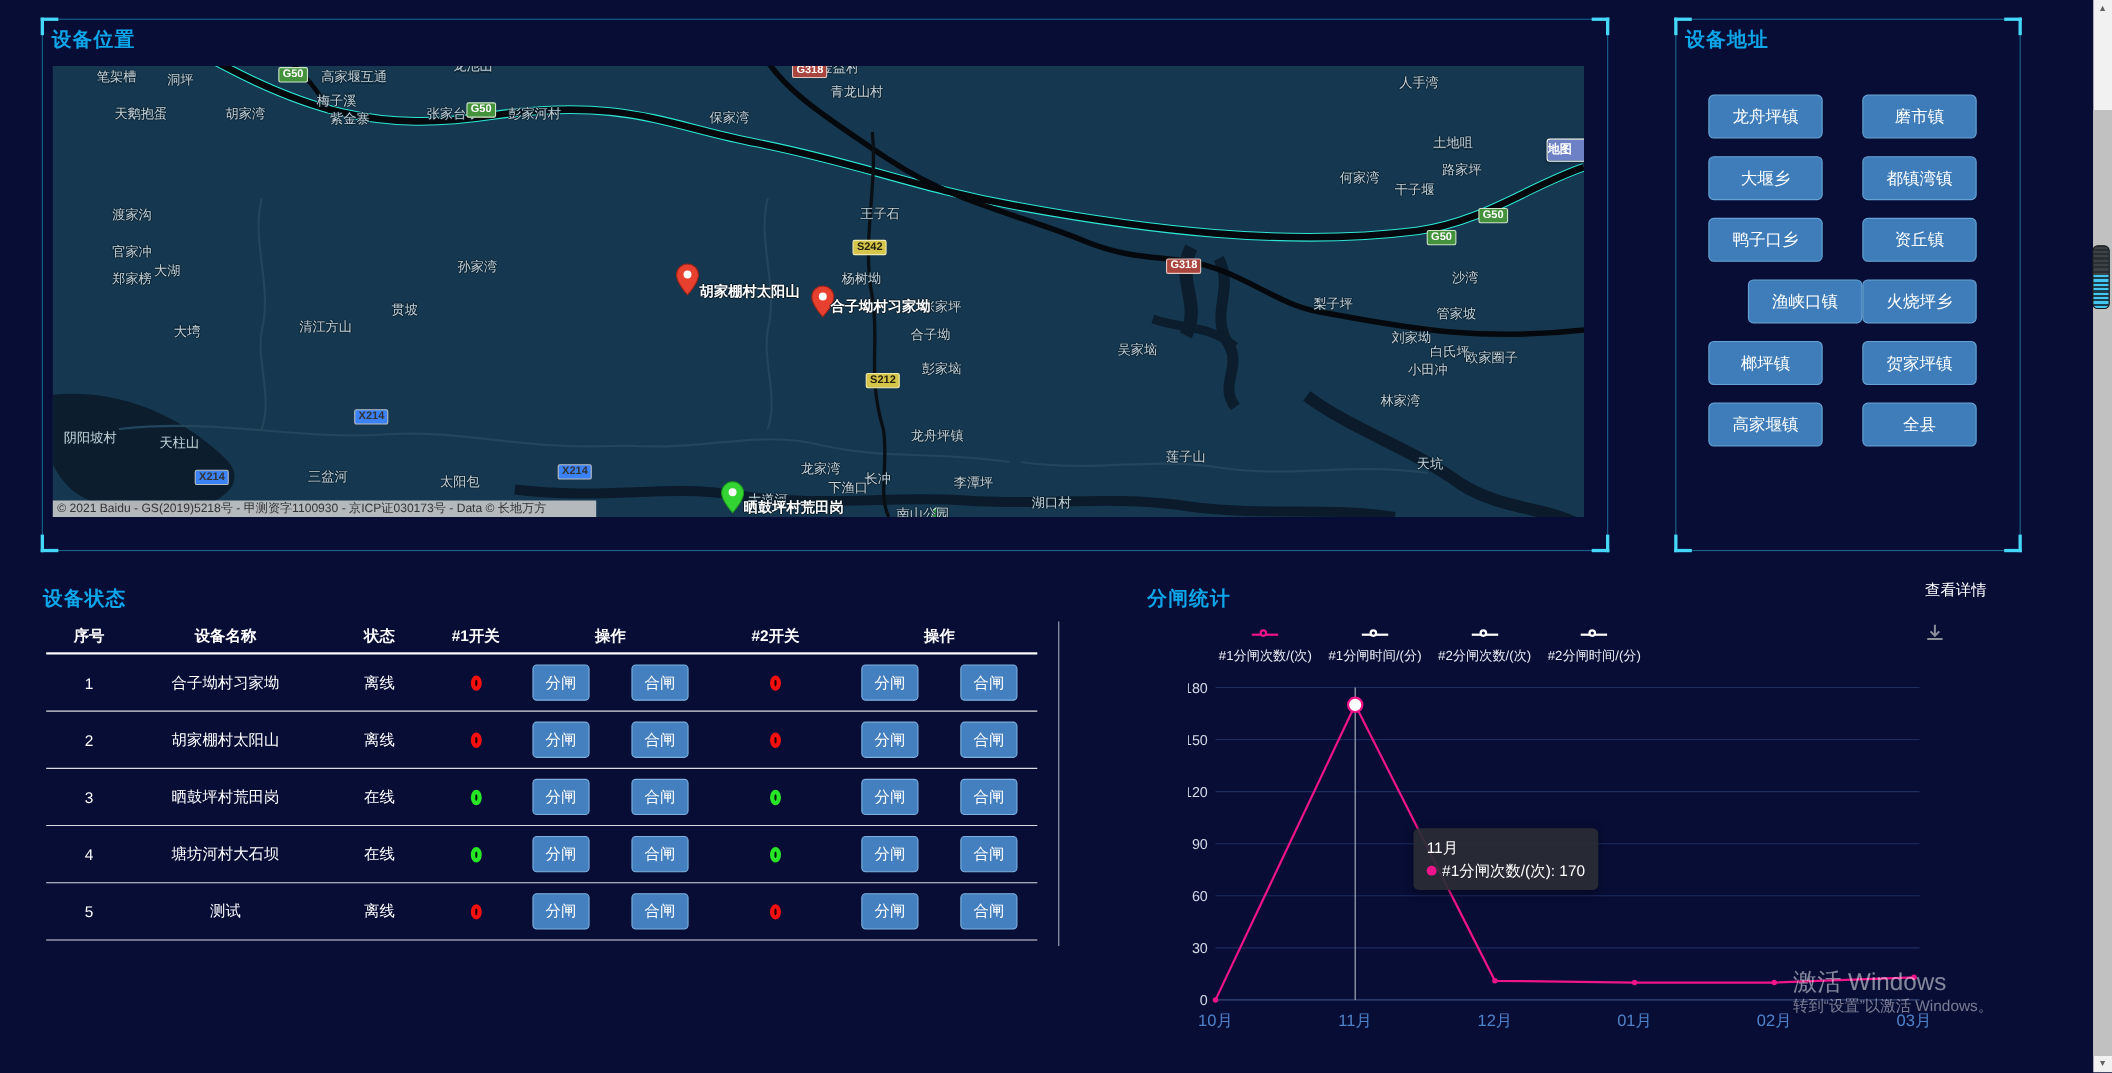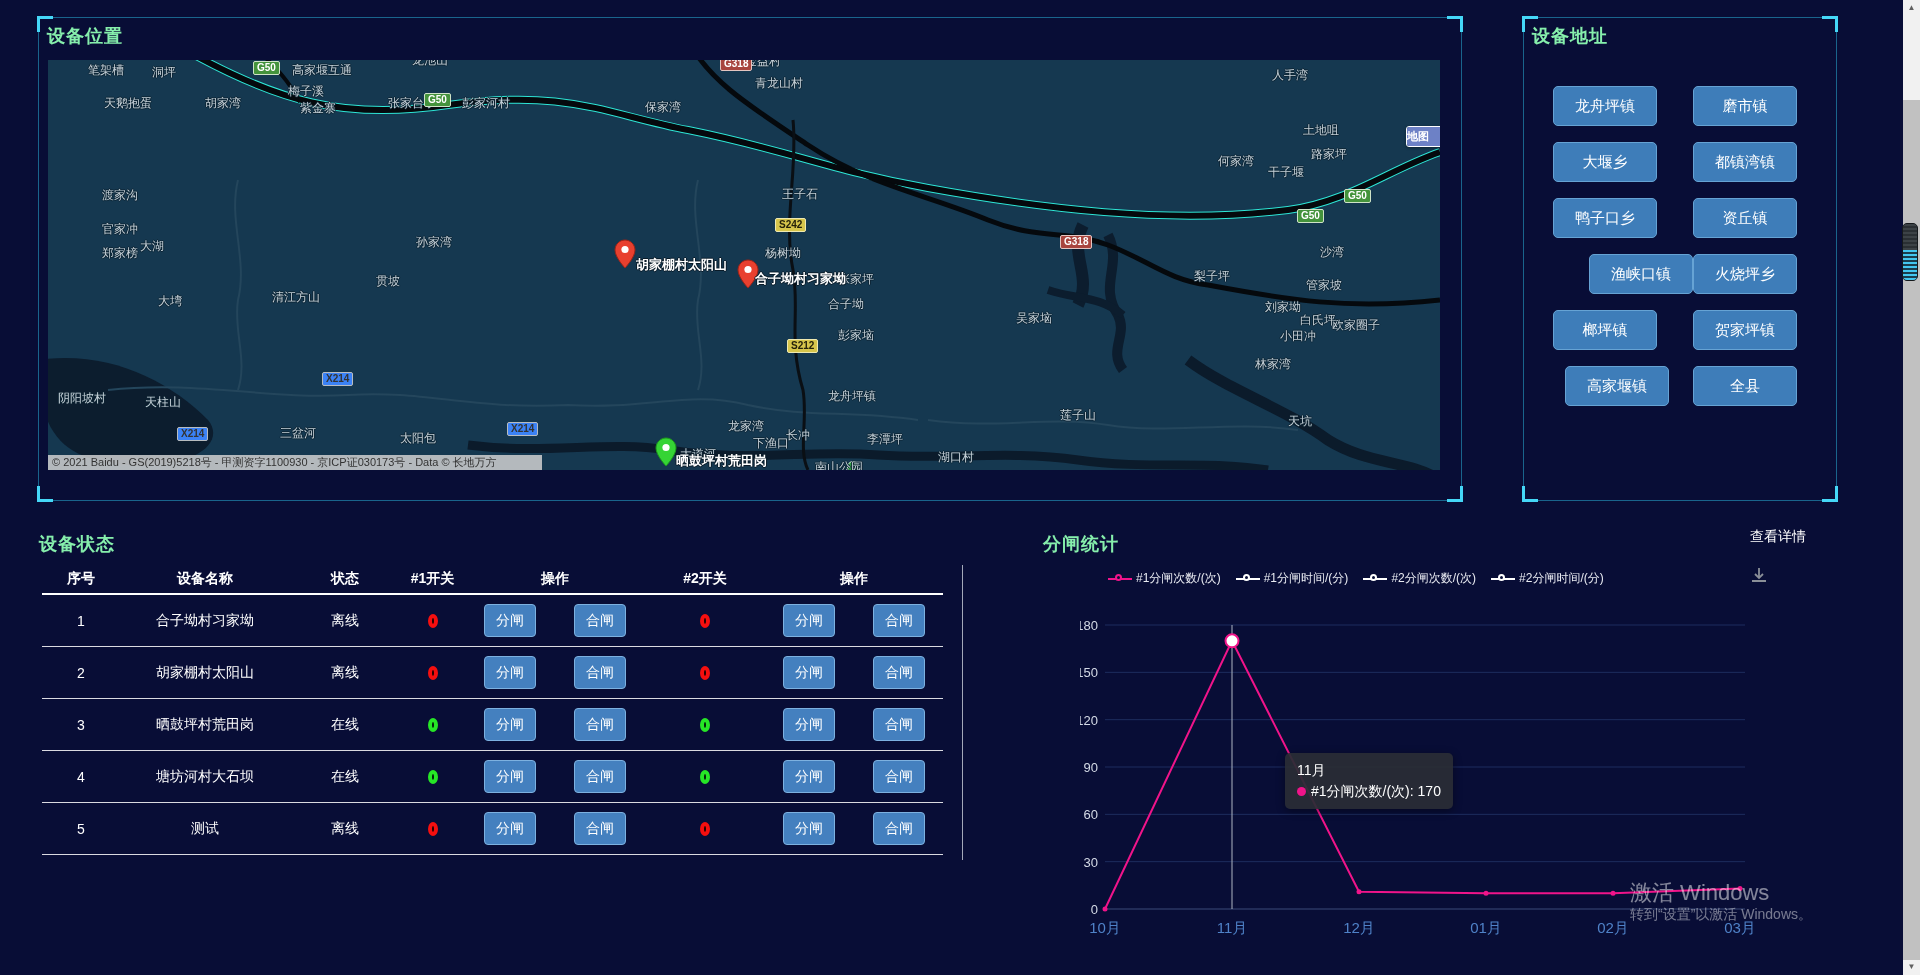--- a/index.html
+++ b/index.html
@@ -7,21 +7,21 @@
               font-family:"Liberation Sans","DejaVu Sans",sans-serif; }
   #stage { position:relative; width:1920px; height:975px; background:#080d36; }
 
   
   .panel { position:absolute; border:1px solid #19648c; }
   .corner { position:absolute; width:16px; height:16px; }
   .corner.tl { left:-2px; top:-2px; border-left:3px solid #45d7f7; border-top:3px solid #45d7f7; }
   .corner.tr { right:-2px; top:-2px; border-right:3px solid #45d7f7; border-top:3px solid #45d7f7; }
   .corner.bl { left:-2px; bottom:-2px; border-left:3px solid #45d7f7; border-bottom:3px solid #45d7f7; }
   .corner.br { right:-2px; bottom:-2px; border-right:3px solid #45d7f7; border-bottom:3px solid #45d7f7; }
-  .panel-title { position:absolute; color:#86efac; font-size:18px; font-weight:bold; letter-spacing:1px; }
+  .panel-title { position:absolute; color:#0ea5e9; font-size:18px; font-weight:bold; letter-spacing:1px; }
 
   
   #map-canvas { position:absolute; left:48px; top:60px; width:1392px; height:410px;
                 background:#153850; overflow:hidden; }
   .map-label { position:absolute; color:#c6d1d8; font-size:12px; white-space:nowrap;
                text-shadow:-1px 0 #0d2433,0 1px #0d2433,1px 0 #0d2433,0 -1px #0d2433; }
   .badge { position:absolute; font-size:10px; font-weight:bold; line-height:12px;
            padding:0 3px; border-radius:2px; white-space:nowrap; }
   .badge.g { background:#44933c; color:#fff; border:1px solid #cfe3c8; }
   .badge.r { background:#a8453e; color:#fff; border:1px solid #e3c5c1; }
@@ -62,21 +62,21 @@
   .ops { display:flex; justify-content:center; gap:38px; }
   .op-btn { width:52px; height:33px; background:#4480bf; border:1px solid #7db1e0; border-radius:4px;
             color:#fff; font-size:14px; cursor:pointer; }
   #table-divider { position:absolute; left:962px; top:565px; width:1px; height:295px;
                    background:rgba(215,220,230,.75); }
 
   
   #detail-link { position:absolute; left:1750px; top:528px; color:#fff; font-size:14px; cursor:pointer; }
   #download-icon { position:absolute; left:1750px; top:566px; cursor:pointer; }
   #legend { position:absolute; left:1108px; top:570px; display:flex; gap:15px; align-items:center; }
-  .lg-item { display:flex; align-items:center; gap:4px; cursor:pointer; }
+  .lg-item { display:flex; align-items:center; gap:4px; cursor:pointer;flex-direction:column; }
   .lg-marker { position:relative; width:24px; height:14px; }
   .lg-marker .ln { position:absolute; left:0; top:6px; width:24px; height:2px; }
   .lg-marker .ci { position:absolute; left:7px; top:2px; width:7px; height:7px; border-radius:50%;
                    border:2px solid; background:#0a1038; }
   .lg-label { color:#e9ebf2; font-size:12px; white-space:nowrap; }
   #chart-svg { position:absolute; left:1080px; top:615px; }
   #tooltip { position:absolute; left:1285px; top:753px; background:rgba(42,45,53,.93); border-radius:5px;
              padding:7px 12px; color:#fff; font-size:14px; line-height:21px; white-space:nowrap;
              box-shadow:0 2px 8px rgba(0,0,0,.4); }
   #tooltip .dot { display:inline-block; width:9px; height:9px; border-radius:50%; margin-right:5px; }
@@ -159,21 +159,21 @@
         <span class="map-label" style="left: 1252px; top: 252px;">白氏坪</span>
         <span class="map-label" style="left: 1232px; top: 268px; text-align: center;">小田冲</span>
         <span class="map-label" style="left: 1146px; top: 208px;">梨子坪</span>
         <span class="map-label" style="left: 968px; top: 250px;">吴家垴</span>
         <span class="map-label" style="left: 790px; top: 267px;">彭家垴</span>
         <span class="map-label" style="left: 734px; top: 126px;">王子石</span>
         <span class="map-label" style="left: 717px; top: 185px;">杨树坳</span>
         <span class="map-label" style="left: 780px; top: 236px;">合子坳</span>
         <span class="map-label" style="left: 790px; top: 211px;">张家坪</span>
         <span class="map-label" style="left: 368px; top: 174px;">孙家湾</span>
-        <span class="map-label" style="left: 328px; top: 213px;">贯坡</span>
+        <span class="map-label" style="left: 308px; top: 213px;">贯坡</span>
         <span class="map-label" style="left: 224px; top: 229px;">清江方山</span>
         <span class="map-label" style="left: 110px; top: 233px;">大塆</span>
         <span class="map-label" style="left: 54px; top: 127px;">渡家沟</span>
         <span class="map-label" style="left: 54px; top: 161px;">官家冲</span>
         <span class="map-label" style="left: 54px; top: 185px;">郑家榜</span>
         <span class="map-label" style="left: 92px; top: 178px;">大湖</span>
         <span class="map-label" style="left: 10px; top: 330px;">阴阳坡村</span>
         <span class="map-label" style="left: 97px; top: 334px; text-align: center;">天柱山</span>
         <span class="map-label" style="left: 232px; top: 365px;">三盆河</span>
         <span class="map-label" style="left: 352px; top: 370px;">太阳包</span>
@@ -235,21 +235,21 @@
       <div class="addr-btn" style="left: 0px; top: 0px;">龙舟坪镇</div>
       <div class="addr-btn" style="left: 140px; top: 0px;">磨市镇</div>
       <div class="addr-btn" style="left: 0px; top: 56px;">大堰乡</div>
       <div class="addr-btn" style="left: 140px; top: 56px;">都镇湾镇</div>
       <div class="addr-btn" style="left: 0px; top: 112px;">鸭子口乡</div>
       <div class="addr-btn" style="left: 140px; top: 112px;">资丘镇</div>
       <div class="addr-btn" style="left: 0px; top: 168px; margin-left: 36px;">渔峡口镇</div>
       <div class="addr-btn" style="left: 140px; top: 168px;">火烧坪乡</div>
       <div class="addr-btn" style="left: 0px; top: 224px;">榔坪镇</div>
       <div class="addr-btn" style="left: 140px; top: 224px;">贺家坪镇</div>
-      <div class="addr-btn" style="left: 12px; top: 280px;">高家堰镇</div>
+      <div class="addr-btn" style="left: 0px; top: 280px;">高家堰镇</div>
       <div class="addr-btn" style="left: 140px; top: 280px;">全县</div>
     </div>
 
   <div class="panel-title" style="left:39px;top:532px;">设备状态</div>
   <div id="status-table">
     <div class="t-head" id="t-head">
         <div>序号</div>
         <div>设备名称</div>
         <div>状态</div>
         <div>#1开关</div>

